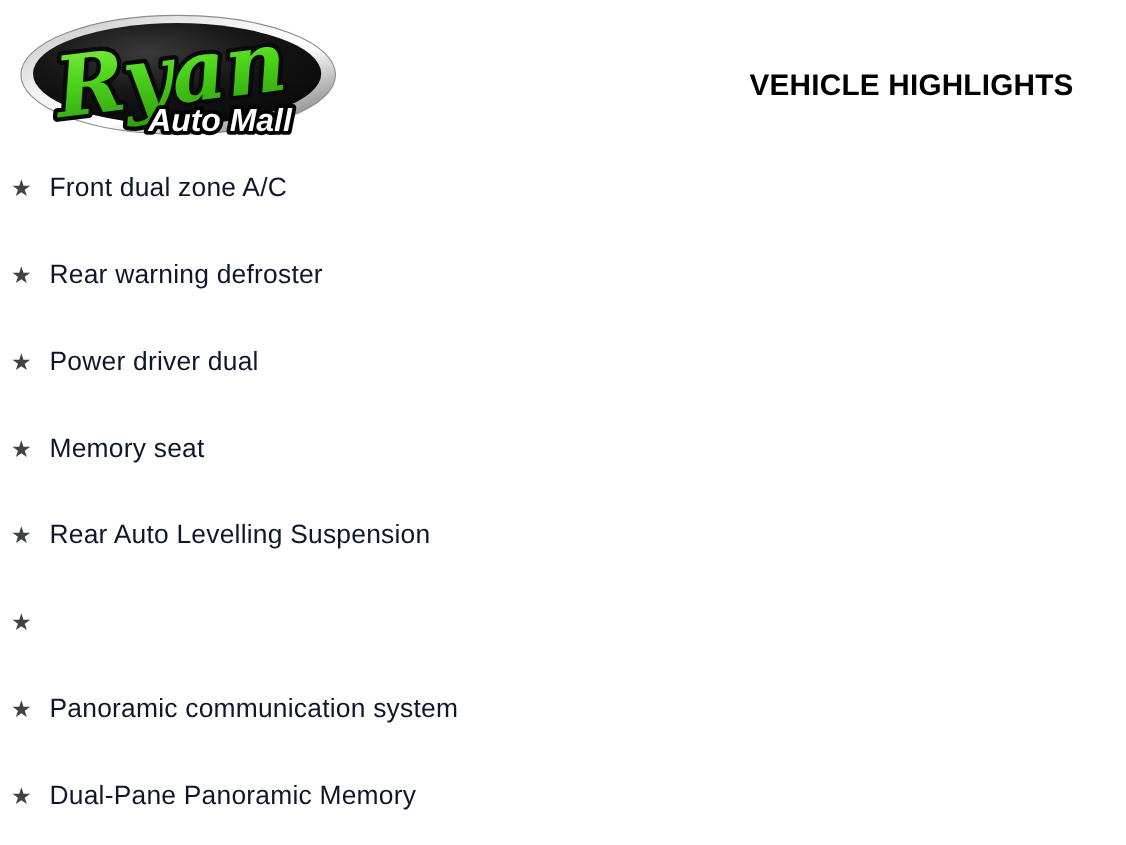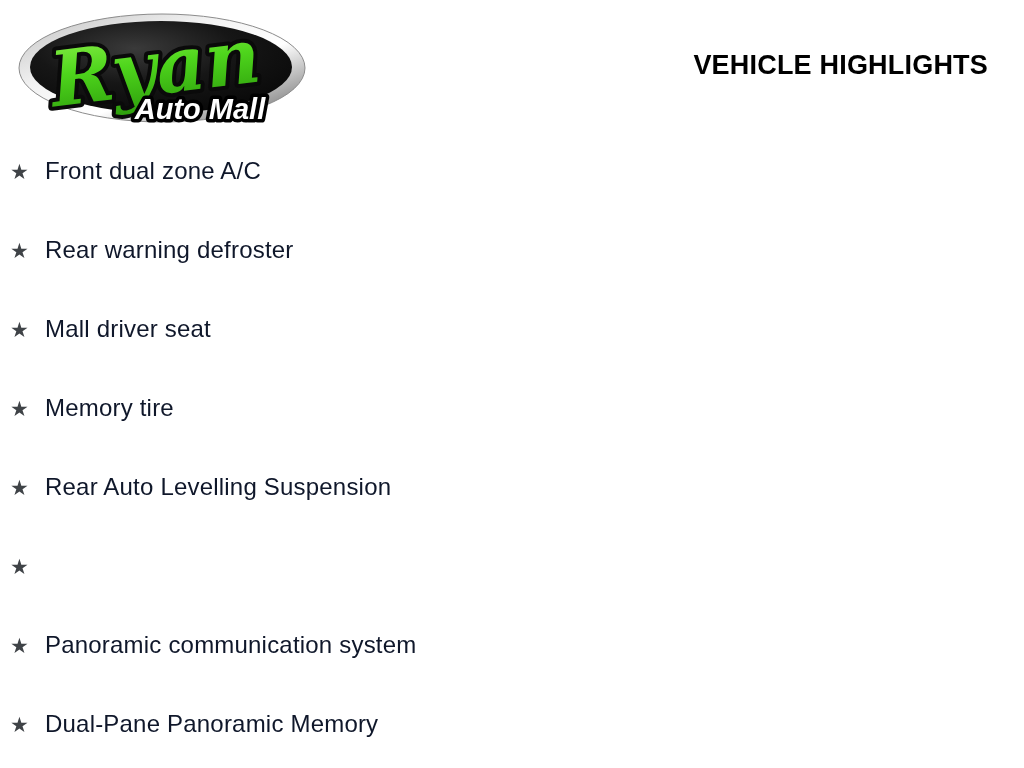--- a/index.html
+++ b/index.html
@@ -21,21 +21,21 @@
     position: absolute;
     left: 12px;
     top: 6px;
     width: 296px;
     height: 122px;
   }
   .page-title {
     position: absolute;
     top: 50px;
     right: 36px;
-    margin: 0;
+    margin: 12px;
     font-size: 27px;
     font-weight: bold;
     color: #000000;
     letter-spacing: 0.2px;
     white-space: nowrap;
   }
   .highlights-list {
     position: absolute;
     top: 132px;
     left: 10px;
@@ -106,25 +106,25 @@
     <li class="highlight-item">
       <span class="star">★</span>
       <span class="label">Front dual zone A/C</span>
     </li>
     <li class="highlight-item">
       <span class="star">★</span>
       <span class="label">Rear warning defroster</span>
     </li>
     <li class="highlight-item">
       <span class="star">★</span>
-      <span class="label">Mall driver seat</span>
+      <span class="label">Power driver dual</span>
     </li>
     <li class="highlight-item">
       <span class="star">★</span>
-      <span class="label">Memory tire</span>
+      <span class="label">Memory seat</span>
     </li>
     <li class="highlight-item">
       <span class="star">★</span>
       <span class="label">Rear Auto Levelling Suspension</span>
     </li>
     <li class="highlight-item">
       <span class="star">★</span>
     </li>
     <li class="highlight-item">
       <span class="star">★</span>

